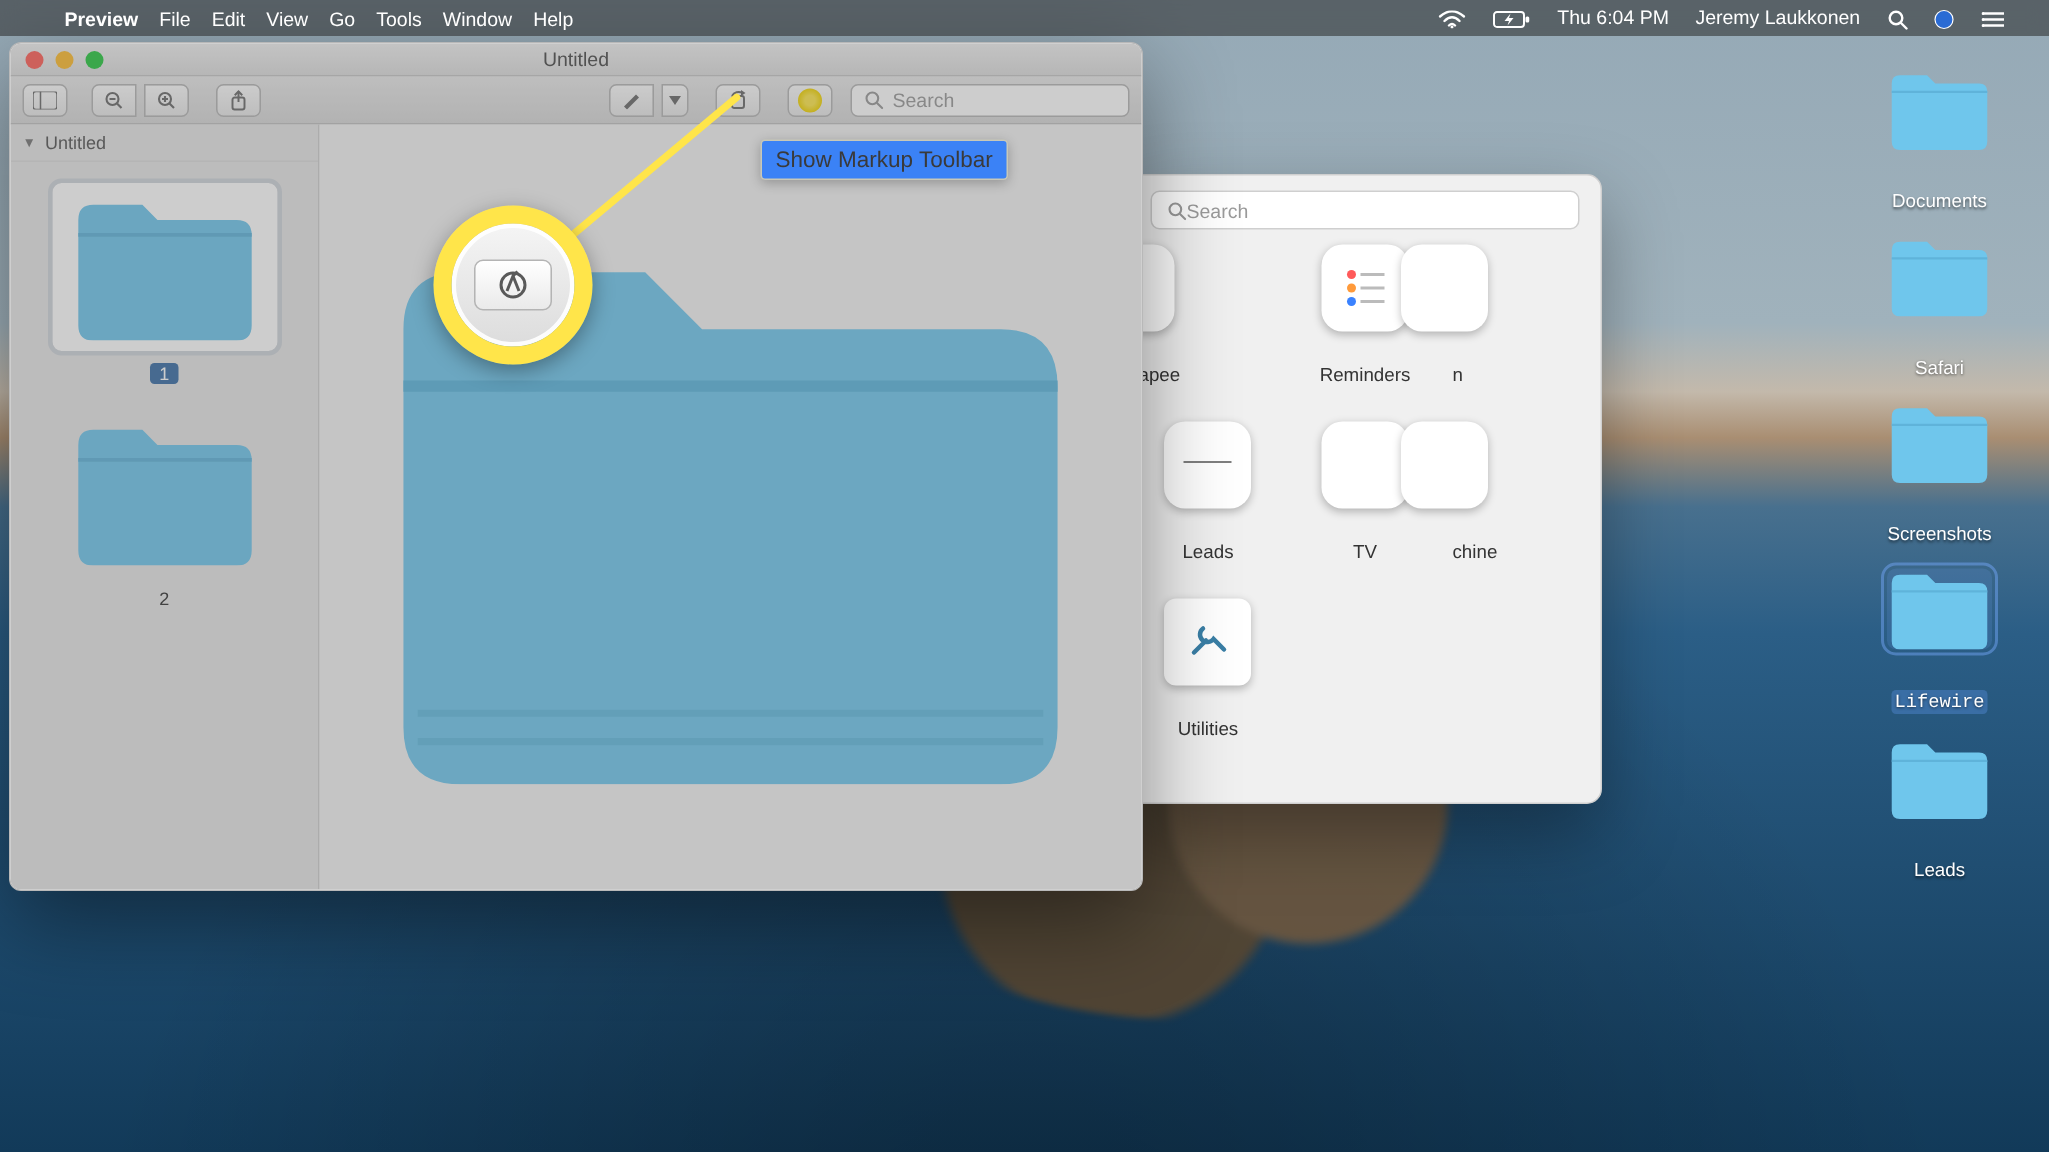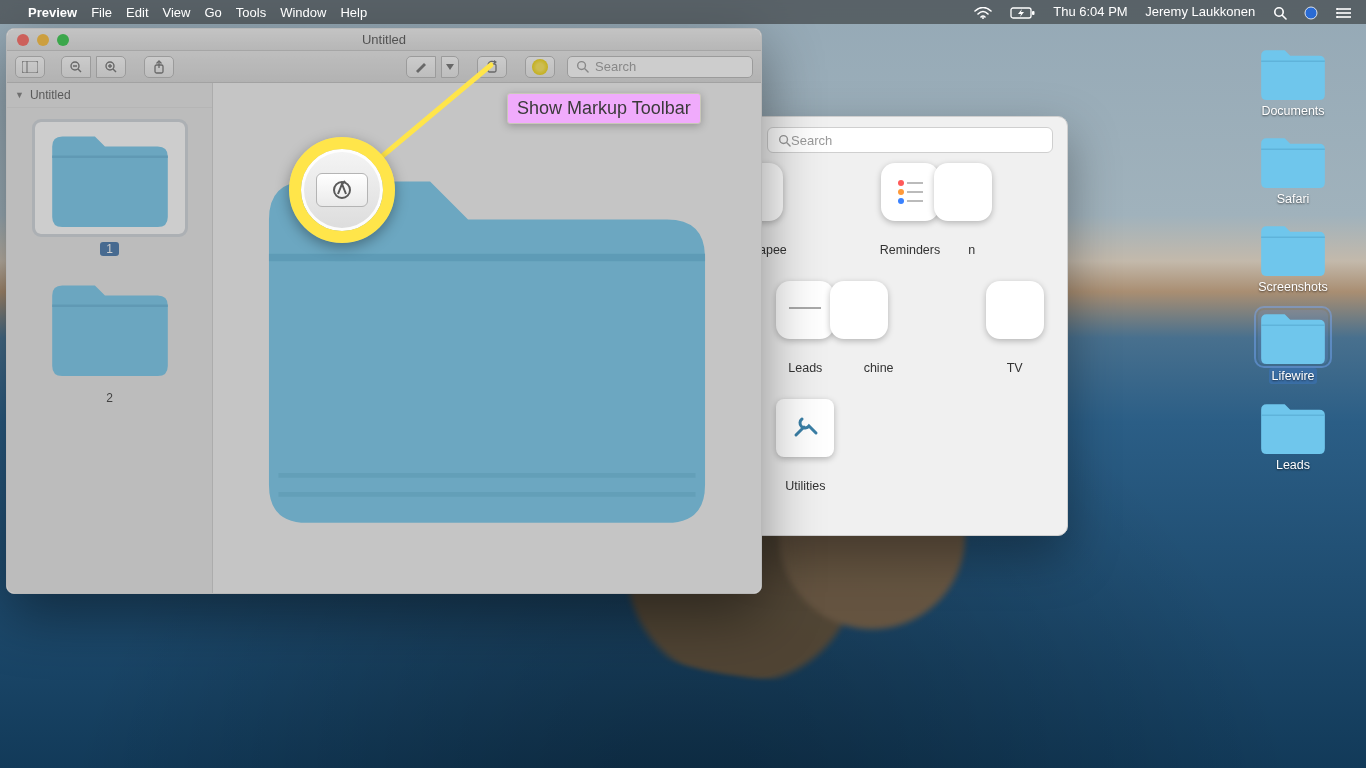--- a/index.html
+++ b/index.html
@@ -20,34 +20,34 @@
       radial-gradient(circle at 60% 55%, #6e573e 0 25%, transparent 27%),
       radial-gradient(circle at 35% 65%, #574631 0 28%, transparent 30%);
     filter: blur(2px);
     opacity:.9;
     border-radius:40% 60% 55% 45% / 60% 40% 60% 40%;
   }
   
   .menubar{position:absolute; top:0; left:0; right:0; height:24px;
     background:rgba(40,40,40,.55); backdrop-filter:blur(6px);
     display:flex; align-items:center; color:#fff; font-size:13px; font-weight:500;
-    padding:0 14px; z-index:50;}
+    padding:0 29px; z-index:50;}
   .menubar .apple{font-size:15px; margin-right:14px;}
   .menubar .app{font-weight:700; margin-right:14px;}
   .menubar .m{margin-right:14px; cursor:default;}
   .menubar .spacer{flex:1;}
   .menubar .right span{margin-left:14px;}
   .menubar svg{vertical-align:middle;}
   
   .desk-folders{position:absolute; right:18px; top:46px; width:110px; display:flex; flex-direction:column; gap:16px; z-index:5;}
   .dfold{display:flex; flex-direction:column; align-items:center; gap:4px;}
   .dfold .ico{width:70px; height:54px;}
-  .dfold .lbl{color:#fff; font-size:12.5px; text-shadow:0 1px 2px rgba(0,0,0,.6);}
+  .dfold .lbl{color:#fff; font-size:12.5px; text-shadow:0 1px 2px rgba(0,0,0,.6);margin-top:23px;}
   .dfold.sel .ico{outline:2px solid rgba(120,170,255,.45); outline-offset:2px; border-radius:6px; background:rgba(120,170,255,.15);}
-  .dfold.sel .lbl{background:#3a6ea5; padding:1px 2px; border-radius:3px;}
+  .dfold.sel .lbl{background:#3a6ea5; padding:1px 2px; border-radius:3px;font-family:Liberation Mono, monospace;}
   
   
   .preview{position:absolute; left:6px; top:28px; width:756px; height:566px;
     background:#ececec; border:1px solid #b8b8b8; border-radius:8px; overflow:hidden;
     box-shadow:0 20px 60px rgba(0,0,0,.45); z-index:30;}
   .dim-overlay{position:absolute; inset:0; background:rgba(100,100,100,.32); pointer-events:none; z-index:5;}
   .tbar{height:22px; background:linear-gradient(#f1f1f1,#dedede); border-bottom:1px solid #c6c6c6;
     display:flex; align-items:center; position:relative;}
   .traffic{display:flex; gap:8px; margin-left:10px;}
   .traffic span{width:12px; height:12px; border-radius:50%; display:block;}
@@ -64,22 +64,22 @@
   .search{flex:1; margin-left:6px;}
   .search .fld{height:22px; border:1px solid #b6b6b6; border-radius:5px;
     background:#fff; display:flex; align-items:center; padding:0 8px; color:#9a9a9a; font-size:13px;}
   .search .fld svg{margin-right:6px;}
   .toolbar .gap{flex:0 0 220px;}
   
   .markup-btn{position:relative;}
   .markup-dot{position:absolute; inset:0; margin:auto; width:16px; height:16px; border-radius:50%;
     background:radial-gradient(circle,#ffe84a 30%,#f2d400 70%);}
   
-  .tooltip{position:absolute; top:64px; left:500px; background:#f0abfc; border:1px solid #c8c8b8;
-    padding:4px 9px; font-size:18px; color:#3a3a3a; border-radius:3px;
+  .tooltip{position:absolute; top:64px; left:500px; background:#3b82f6; border:1px solid #c8c8b8;
+    padding:4px 9px; font-size:15px; color:#3a3a3a; border-radius:3px;
     box-shadow:0 2px 8px rgba(0,0,0,.25); z-index:10;}
   
   .connector{position:absolute; z-index:9; pointer-events:none;}
   
   .pv-body{position:absolute; top:54px; bottom:0; left:0; right:0; display:flex;}
   .thumbs{width:206px; background:#e6e6e6; border-right:1px solid #cfcfcf; overflow:auto;}
   .thdr{padding:5px 8px; font-size:12px; color:#555; border-bottom:1px solid #dcdcdc;
     display:flex; align-items:center; gap:6px;}
   .thdr .tri{font-size:9px; color:#777;}
   .thumb{margin:14px auto 6px; width:150px; text-align:center;}
@@ -258,32 +258,32 @@
     <div class="cell">
       <div class="appico ico-stocks">
         <svg width="40" height="40" viewBox="0 0 40 40">
             <polyline points="4,30 12,22 18,26 26,14 36,20" stroke="#fff" stroke-width="2.5" fill="none"></polyline>
             <line x1="4" y1="18" x2="36" y2="18" stroke="#555" stroke-width="1"></line>
           </svg>
       </div>
       <span class="alabel">Leads</span>
     </div>
 
-    <div class="cell clip">
-      <div class="appico ico-blue" style="margin-left:-28px"></div>
-      <span class="alabel" style="margin-left:6px">chine</span>
-    </div>
     <div class="cell">
       <div class="appico ico-tv">
         <svg width="40" height="40" viewBox="0 0 40 40">
             <text x="8" y="22" fill="#fff" font-size="13" font-weight="600"></text>
             <text x="20" y="26" fill="#fff" font-size="16" font-weight="700">tv</text>
           </svg>
       </div>
       <span class="alabel">TV</span>
+    </div>
+    <div class="cell clip">
+      <div class="appico ico-blue" style="margin-left:-28px"></div>
+      <span class="alabel" style="margin-left:6px">chine</span>
     </div>
     <div class="cell">
       <div class="appico ico-util" style="border-radius:8px">
         <svg width="34" height="34" viewBox="0 0 34 34">
             <path d="M8 24 L16 16 M14 8 a5 5 0 1 0 7 7 L28 22" stroke="#3a7fa6" stroke-width="3" fill="none" stroke-linecap="round"></path>
           </svg>
       </div>
       <span class="alabel">Utilities</span>
     </div>
   </div>

